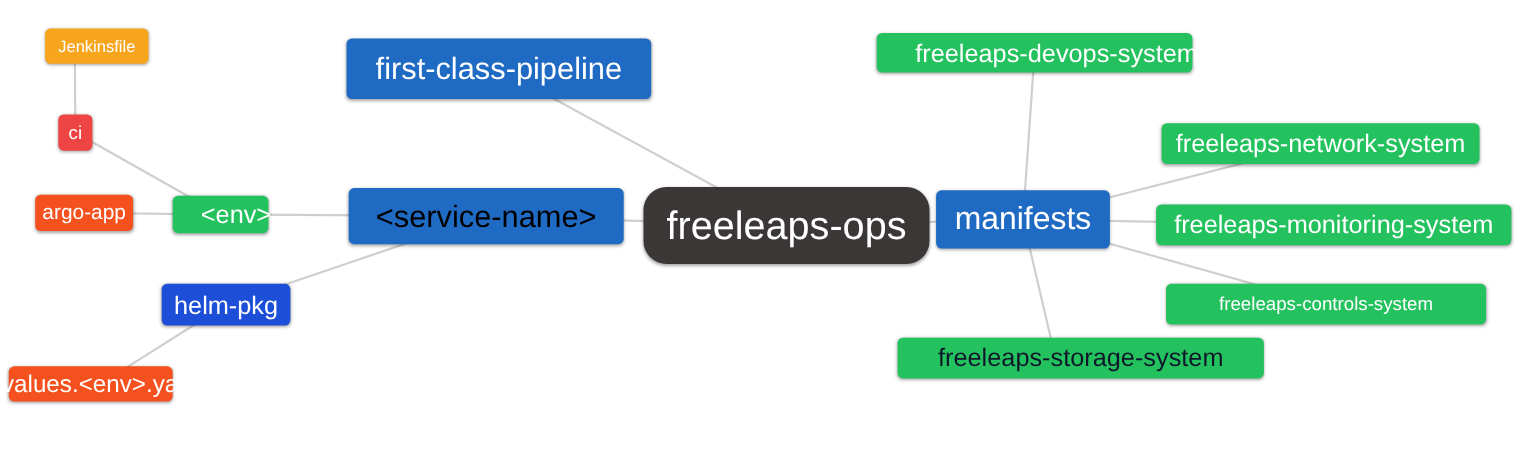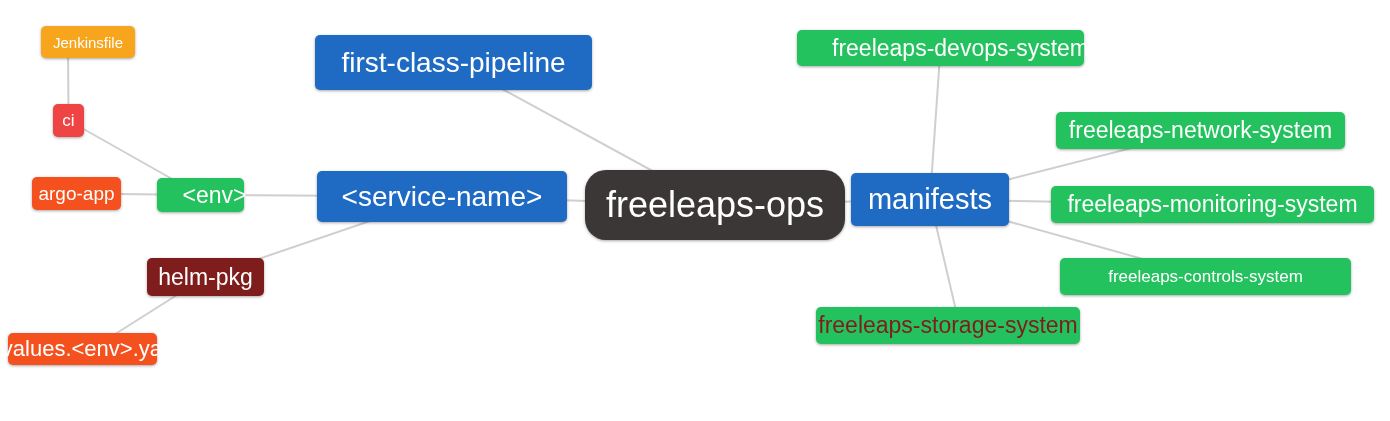--- a/index.html
+++ b/index.html
@@ -55,24 +55,24 @@
       <line x1="930" y1="199.5" x2="1212.5" y2="204.5" stroke="#CFCFCF" stroke-width="2"></line>
       <line x1="930" y1="199.5" x2="1205.5" y2="276.5" stroke="#CFCFCF" stroke-width="2"></line>
       <line x1="930" y1="199.5" x2="959.5" y2="325.5" stroke="#CFCFCF" stroke-width="2"></line>
     </svg>
   <div id="nodes-layer">
       <div class="node" style="left: 21px; top: 26px; width: 94px; height: 32px; font-size: 15px; background: rgb(247, 165, 29); color: rgb(255, 255, 255); margin-left: 20px;">Jenkinsfile</div>
       <div class="node" style="left: 53px; top: 104px; width: 31px; height: 33px; font-size: 17px; background: #ef4444; color: rgb(255, 255, 255);">ci</div>
       <div class="node" style="left: 32px; top: 177px; width: 89px; height: 33px; font-size: 19px; background: rgb(244, 81, 30); color: rgb(255, 255, 255);">argo-app</div>
       <div class="node" style="left: 157px; top: 178px; width: 87px; height: 34px; font-size: 23px; background: rgb(36, 194, 94); color: rgb(255, 255, 255); padding-left: 28px;">&lt;env&gt;</div>
       <div class="node" style="left: 315px; top: 35px; width: 277px; height: 55px; font-size: 28px; background: rgb(31, 107, 196); color: rgb(255, 255, 255); text-align: right;">first-class-pipeline</div>
-      <div class="node" style="left: 317px; top: 171px; width: 250px; height: 51px; font-size: 28px; background: rgb(31, 107, 196); color: #ffffff;">&lt;service-name&gt;</div>
+      <div class="node" style="left: 317px; top: 171px; width: 250px; height: 51px; font-size: 28px; background: rgb(31, 107, 196); color: #000000;">&lt;service-name&gt;</div>
       <div class="node" style="left: 585px; top: 170px; width: 260px; height: 70px; font-size: 36px; background: rgb(59, 55, 55); color: rgb(255, 255, 255); border-radius: 21px;">freeleaps-ops</div>
       <div class="node" style="left: 851px; top: 173px; width: 158px; height: 53px; font-size: 29px; background: rgb(31, 107, 196); color: rgb(255, 255, 255);">manifests</div>
       <div class="node" style="left: 797px; top: 30px; width: 287px; height: 36px; font-size: 23px; background: rgb(36, 194, 94); color: rgb(255, 255, 255); padding-left: 40px;">freeleaps-devops-system</div>
       <div class="node" style="left: 1056px; top: 112px; width: 289px; height: 37px; font-size: 23px; background: rgb(36, 194, 94); color: rgb(255, 255, 255);">freeleaps-network-system</div>
       <div class="node" style="left: 1051px; top: 186px; width: 323px; height: 37px; font-size: 23px; background: rgb(36, 194, 94); color: rgb(255, 255, 255);">freeleaps-monitoring-system</div>
       <div class="node" style="left: 1060px; top: 258px; width: 291px; height: 37px; font-size: 17px; background: rgb(36, 194, 94); color: rgb(255, 255, 255);">freeleaps-controls-system</div>
-      <div class="node" style="left: 816px; top: 307px; width: 264px; height: 37px; font-size: 23px; background: rgb(36, 194, 94); color: #7f1d1d;">freeleaps-storage-system</div>
-      <div class="node" style="left: 147px; top: 258px; width: 117px; height: 38px; font-size: 23px; background: #7f1d1d; color: rgb(255, 255, 255);">helm-pkg</div>
+      <div class="node" style="left: 816px; top: 307px; width: 333px; height: 37px; font-size: 23px; background: rgb(36, 194, 94); color: #0f172a;">freeleaps-storage-system</div>
+      <div class="node" style="left: 147px; top: 258px; width: 117px; height: 38px; font-size: 23px; background: #1d4ed8; color: rgb(255, 255, 255);">helm-pkg</div>
       <div class="node" style="left: 8px; top: 333px; width: 149px; height: 32px; font-size: 22px; background: rgb(244, 81, 30); color: rgb(255, 255, 255); padding-left: 22px;">values.&lt;env&gt;.yaml</div>
     </div>
 </div>
 
 </body></html>

